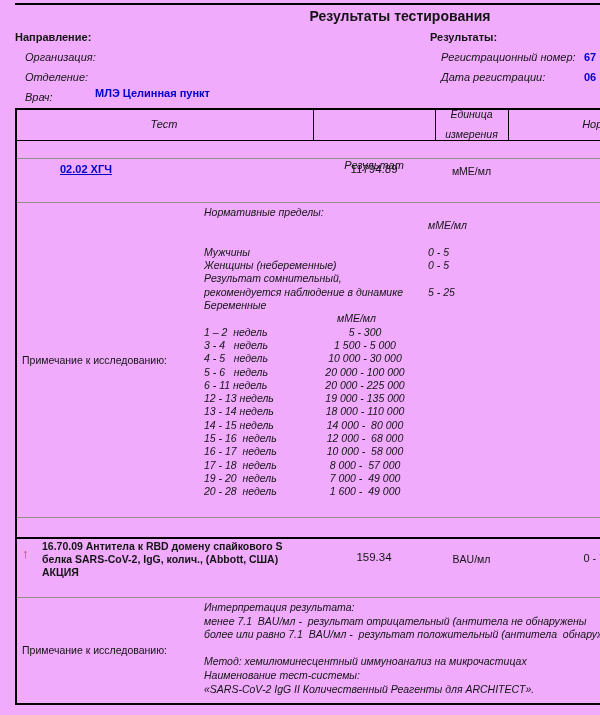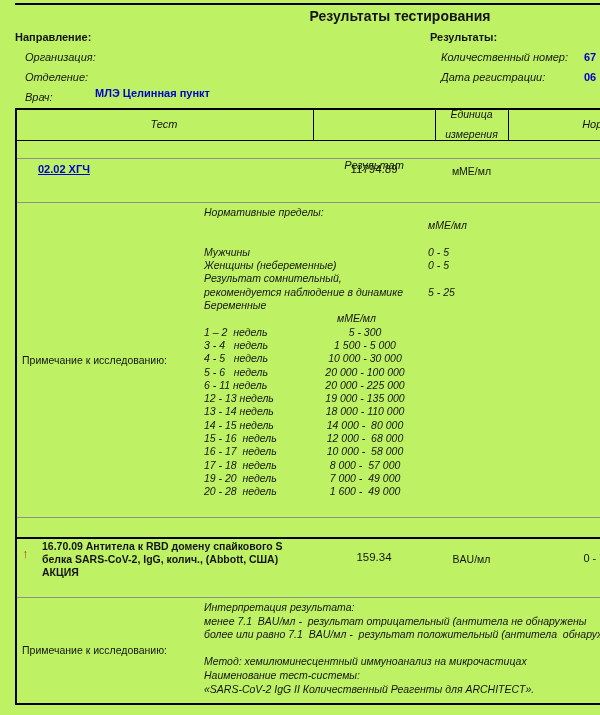--- a/index.html
+++ b/index.html
@@ -1,18 +1,18 @@
 <!DOCTYPE html>
 <html><head>
 <meta charset="utf-8">
 <style>
   html,body { margin:0; padding:0; background:#fff; }
   .page {
     position:relative; width:600px; height:715px; overflow:hidden;
-    background:#bef264; font-family:"Liberation Sans", sans-serif; color:#141414;
+    background:#f0abfc; font-family:"Liberation Sans", sans-serif; color:#141414;
   }
   .doc { position:absolute; top:0; left:0; width:800px; height:715px; }
 
   .hline { position:absolute; left:15px; width:785px; background:#000; }
   .hline.thick { height:2px; }
   .hline.thin { height:1px; }
   .hline.gray { height:1px; background:#909090; }
   .vline { position:absolute; background:#000; }
 
   .title { position:absolute; top:8px; left:0; width:800px; text-align:center;
@@ -61,21 +61,21 @@
   <div class="hline thick" style="top:3px;"></div>
   <div class="title">Результаты тестирования</div>
 
   <div class="lbl-b" style="left:15px; top:31px;">Направление:</div>
   <div class="lbl-i" style="left:25px; top:51px;">Организация:</div>
   <div class="val-blue" style="left:95px; top:51px;margin-top:36px;">МЛЭ Целинная пункт</div>
   <div class="lbl-i" style="left:25px; top:71px;">Отделение:</div>
   <div class="lbl-i" style="left:25px; top:91px;">Врач:</div>
 
   <div class="lbl-b" style="left:430px; top:31px;">Результаты:</div>
-  <div class="lbl-i" style="left:441px; top:51px;">Количественный номер:</div>
+  <div class="lbl-i" style="left:441px; top:51px;">Регистрационный номер:</div>
   <div class="val-blue" style="left:584px; top:51px;">67</div>
   <div class="lbl-i" style="left:441px; top:71px;">Дата регистрации:</div>
   <div class="val-blue" style="left:584px; top:71px;">06</div>
 
   <div class="hline thick" style="top:108px;"></div>
   <div class="hline thin" style="top:140px;"></div>
   <div class="hline gray" style="top:158px;"></div>
   <div class="hline gray" style="top:202px;"></div>
   <div class="hline gray" style="top:517px;"></div>
   <div class="hline thin" style="top:537px; height:2px;"></div>
@@ -87,21 +87,21 @@
   <div class="vline" style="left:508px; top:108px; width:1px; height:33px;"></div>
 
   <div class="hcell" style="left:15px; top:108px; width:298px; height:32px;">Тест</div>
   <div class="hcell" style="left:313px; top:108px; width:122px; height:32px;margin-top:41px;">Результат</div>
   <div class="hcell" style="left:435px; top:108px; width:73px; height:32px; font-size:10.5px; flex-direction:column;justify-content:space-between;">
         <span>Единица</span>
         <span>измерения</span>
       </div>
   <div class="hcell" style="left:508px; top:108px; width:182px; height:32px;">Норма</div>
 
-  <div class="result-link" style="left:38px; top:163px;">02.02 ХГЧ</div>
+  <div class="result-link" style="left:60px; top:163px;">02.02 ХГЧ</div>
   <div class="cell-center fs115" style="left:313px; top:163px; width:122px;">11794.89</div>
   <div class="cell-center fs105" style="left:435px; top:165px; width:73px;">мМЕ/мл</div>
 
   <div class="note-label" style="top:202px; height:315px;">Примечание к исследованию:</div>
   <div class="note1">
     <div>Нормативные пределы:</div>
     <div class="unit1">мМЕ/мл</div>
     <div></div>
     <div><div><span class="ncol">Мужчины</span><span>0 - 5</span></div><div><span class="ncol">Женщины (небеременные)</span><span>0 - 5</span></div><div><span class="ncol">Результат сомнительный,</span><span></span></div><div><span class="ncol">рекомендуется наблюдение в динамике</span><span>5 - 25</span></div><div><span class="ncol">Беременные</span><span></span></div></div>
     <div class="unit2">мМЕ/мл</div>

